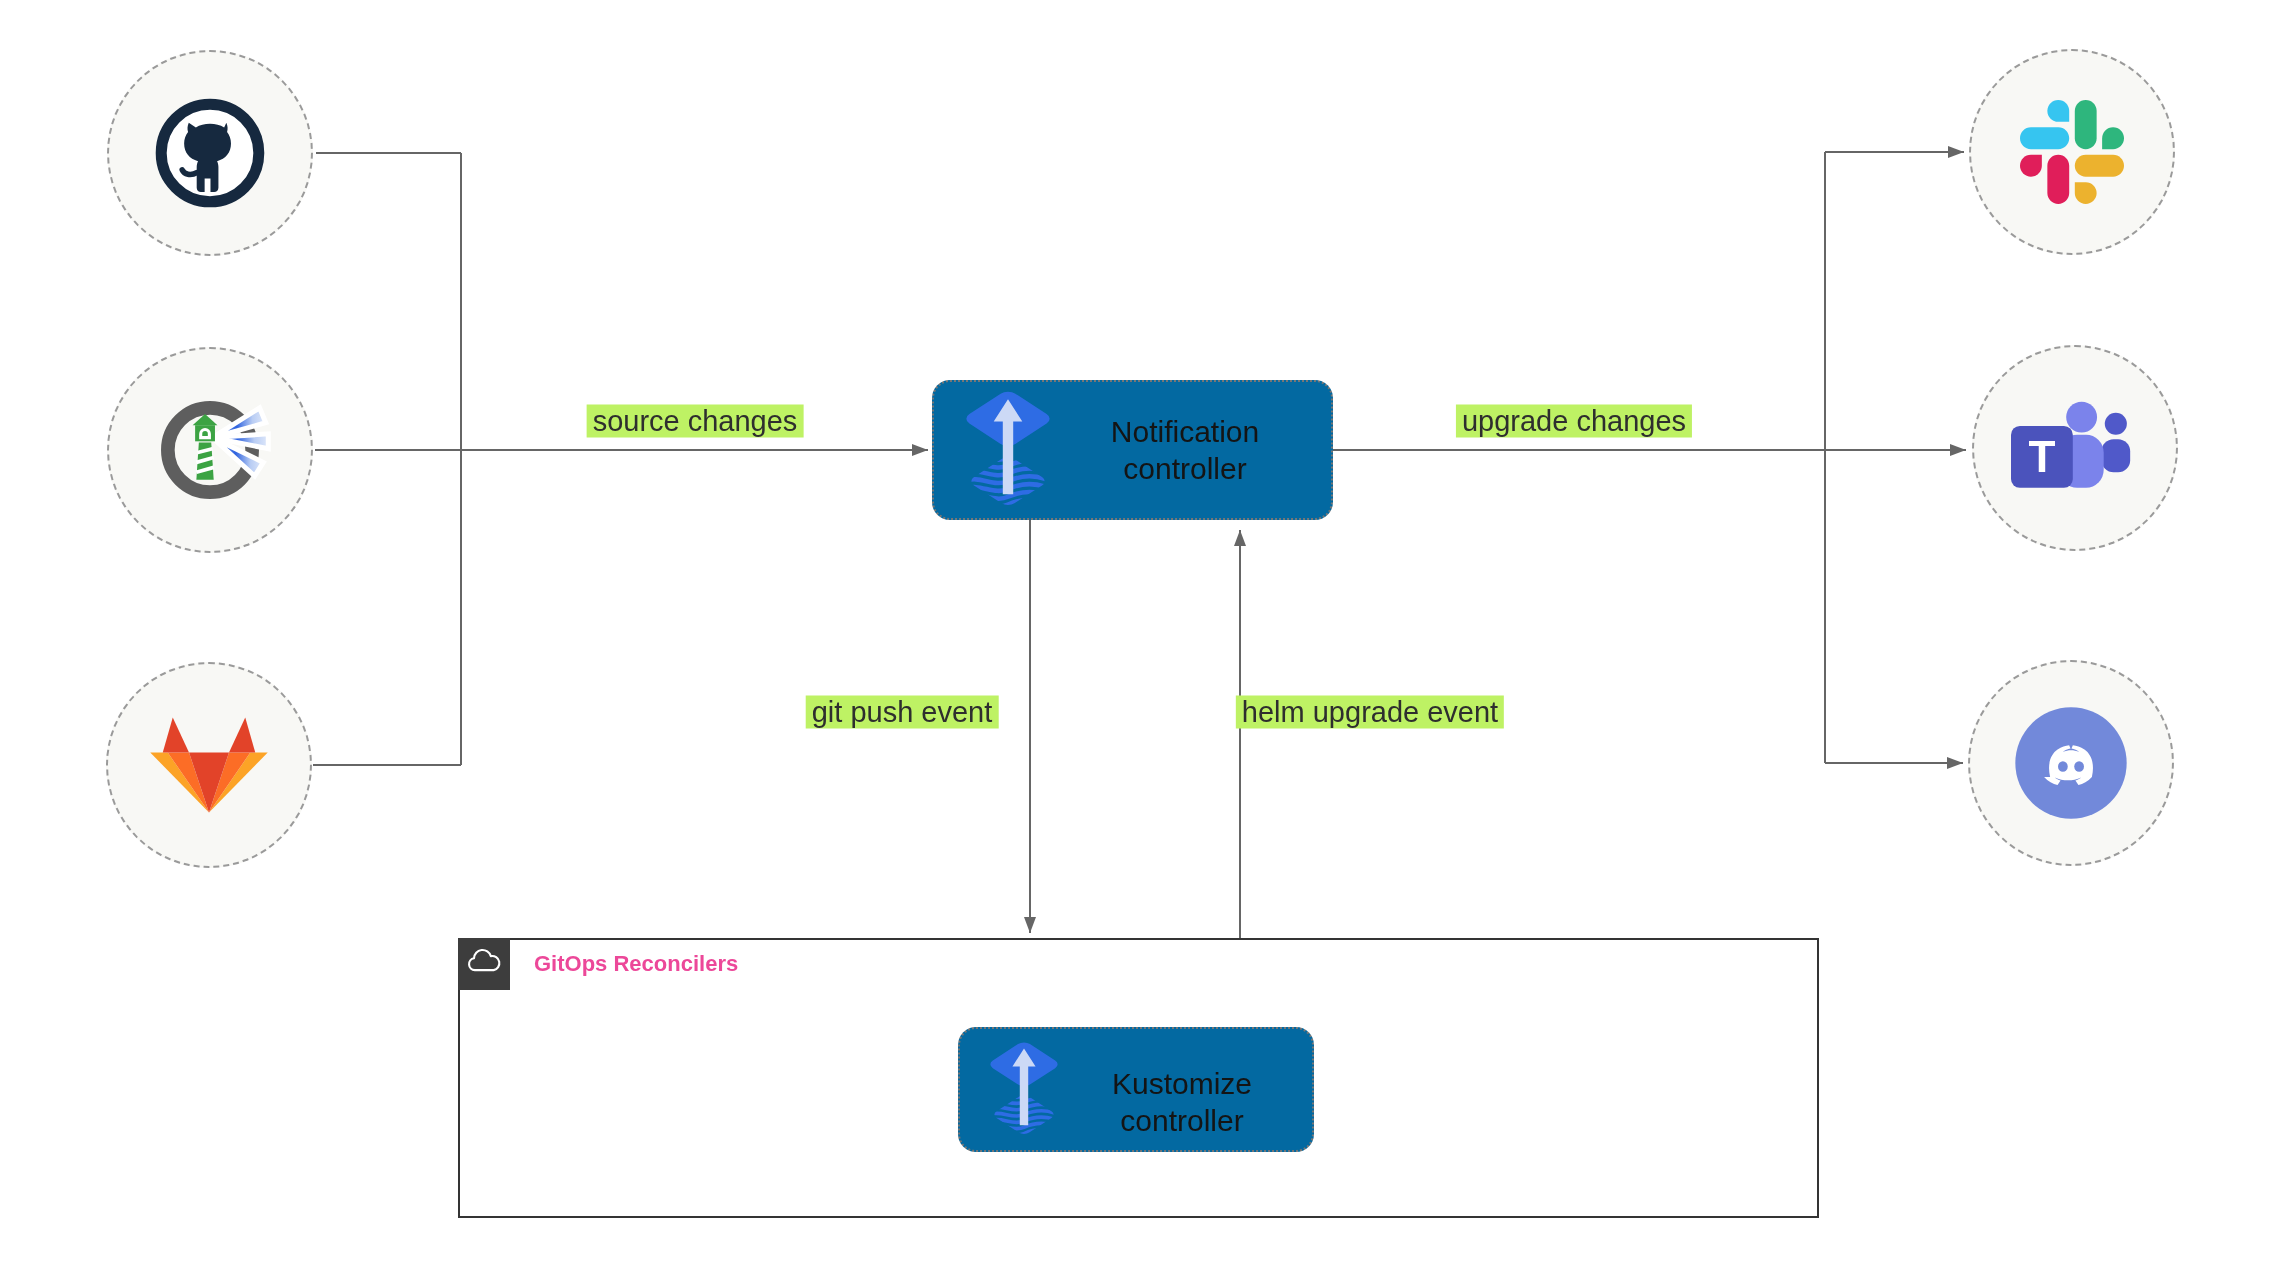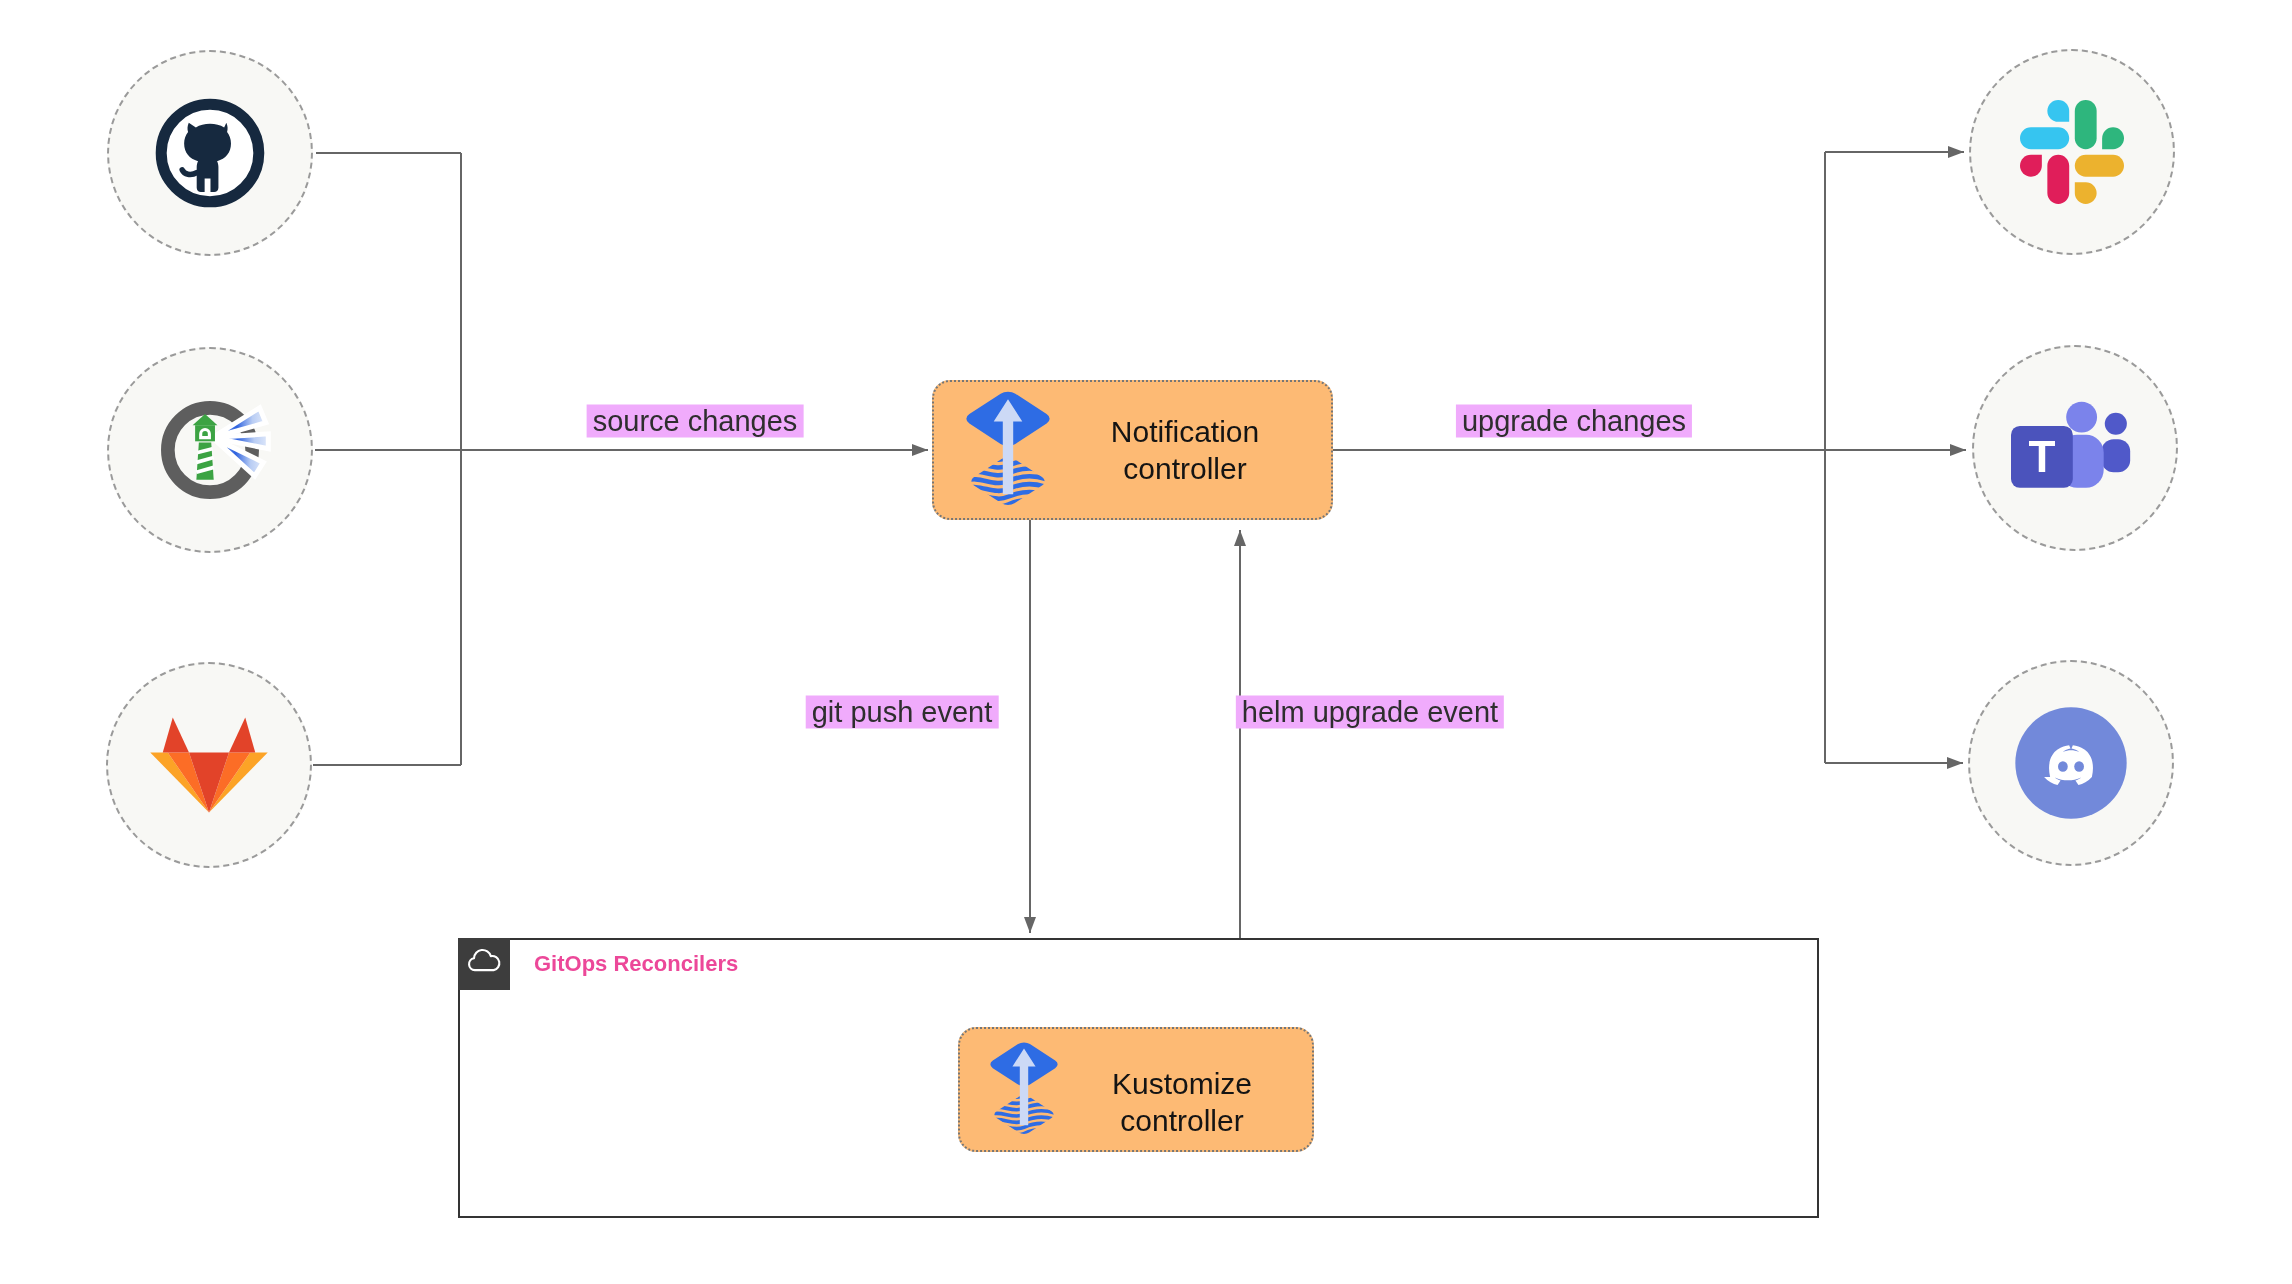--- a/index.html
+++ b/index.html
@@ -13,21 +13,21 @@
 
   
   .endpoint{
     position:absolute;width:206px;height:206px;border-radius:50%;
     border:2px dashed #9a9a9a;background:#f8f8f5;
     display:flex;align-items:center;justify-content:center;box-sizing:border-box;
   }
 
   
   .node-box{
-    position:absolute;background:#fdba74;border:2px dotted #767676;border-radius:18px;
+    position:absolute;background:#0369a1;border:2px dotted #767676;border-radius:18px;
     display:flex;align-items:center;box-sizing:border-box;padding-left:22px;
   }
   .node-label{
     flex:1;text-align:center;color:#141414;font-size:30px;line-height:37px;
     padding-right:14px;
   }
 
   
   #gitops-container{
     position:absolute;left:458px;top:938px;width:1361px;height:280px;
@@ -38,21 +38,21 @@
     display:flex;align-items:center;justify-content:center;
   }
   #gitops-title{
     position:absolute;left:534px;top:938px;height:52px;line-height:52px;
     font-size:22px;color:#ec4899;white-space:nowrap;font-weight:bold;
   }
 
   
   .edge-label{
     position:absolute;transform:translate(-50%,-50%);
-    font-size:29px;color:#2e2e2e;background:#f0abfc;padding:0 6px;white-space:nowrap;
+    font-size:29px;color:#2e2e2e;background:#bef264;padding:0 6px;white-space:nowrap;
   }
 
   .icon-wrap{display:flex;align-items:center;justify-content:center;}
   svg{display:block;}
 </style>
 </head>
 <body>
 
 <svg width="0" height="0" style="position:absolute" aria-hidden="true">
   <defs>

